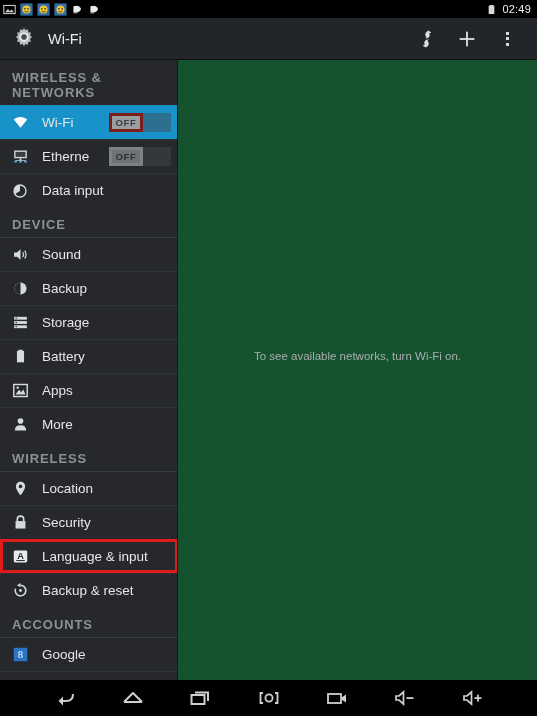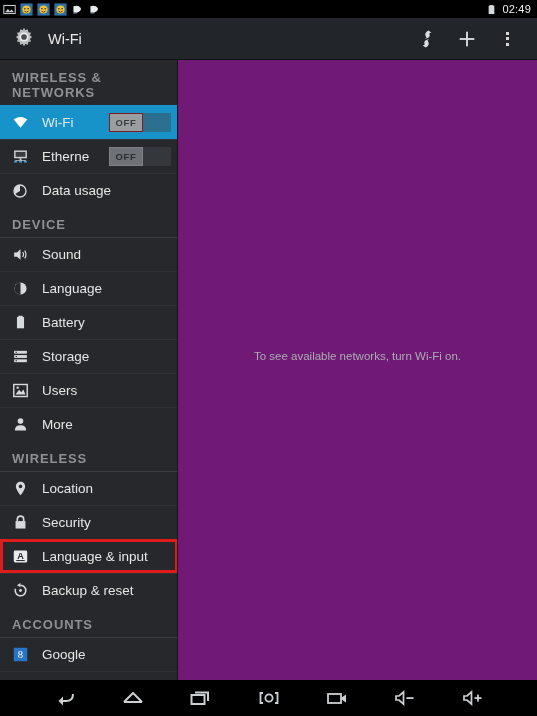--- a/index.html
+++ b/index.html
@@ -112,35 +112,35 @@
   .switch.plain .track { background: #34383c; }
   .switch .thumb {
     position: relative;
     width: 34px; height: 19px;
     background: #9a9ea1;
     display:flex; align-items:center; justify-content:center;
     color: #3a3d40;
     font-size: 9.5px;
     font-weight: bold;
     letter-spacing: .7px;
-    border: 1px solid #7f1d1d;
+    border: 3px solid #7f1d1d;
   }
   .switch.plain .thumb { background:#6e7276; border-color:#7e8286; color:#2c2f32; }
 
   
   .hl-box {
     position: absolute;
     border: 3px solid #e01b1b;
     pointer-events: none;
   }
 
   
   .content {
     flex: 1;
-    background: #701a75;
+    background: #14532d;
     display: flex;
     align-items: center;
     justify-content: center;
     position: relative;
   }
   .empty-msg {
     color: #a9adb1;
     font-size: 11.5px;
     margin-top: -28px;
   }
@@ -281,21 +281,21 @@
         </span>
       </div>
 
       <div class="row">
         <span class="row-icon">
           <svg width="16" height="16" viewBox="0 0 24 24">
             <circle cx="12" cy="12" r="9" fill="none" stroke="#d7dadd" stroke-width="2"></circle>
             <path d="M12 12 L12 3 A9 9 0 0 0 4.5 16.5 Z" fill="#d7dadd"></path>
           </svg>
         </span>
-        <span class="row-label">Data usage</span>
+        <span class="row-label">Data input</span>
       </div>
 
 
       <div class="section-head">DEVICE</div>
 
       <div class="row first-in-section">
         <span class="row-icon">
           <svg width="17" height="17" viewBox="0 0 24 24">
             <path fill="#d7dadd" d="M3 9h4l5-4.5v15L7 15H3z"></path>
             <path d="M15 8.5 Q17.5 12 15 15.5" stroke="#d7dadd" stroke-width="1.7" fill="none"></path>
@@ -305,56 +305,56 @@
         <span class="row-label">Sound</span>
       </div>
 
       <div class="row">
         <span class="row-icon">
           <svg width="17" height="17" viewBox="0 0 24 24">
             <circle cx="12" cy="12" r="8.5" fill="#d7dadd"></circle>
             <path d="M12 3.5 A8.5 8.5 0 0 0 12 20.5 Z" fill="#26282b"></path>
           </svg>
         </span>
-        <span class="row-label">Language</span>
-      </div>
-
-      <div class="row">
-        <span class="row-icon">
-          <svg width="17" height="17" viewBox="0 0 24 24">
-            <rect x="9" y="2.5" width="6" height="2" fill="#d7dadd"></rect>
-            <rect x="7" y="4.2" width="10" height="16" fill="#d7dadd"></rect>
-          </svg>
-        </span>
-        <span class="row-label">Battery</span>
+        <span class="row-label">Backup</span>
       </div>
 
       <div class="row">
         <span class="row-icon">
           <svg width="17" height="17" viewBox="0 0 24 24">
             <rect x="3" y="4" width="18" height="4" fill="#d7dadd"></rect>
             <rect x="3" y="10" width="18" height="4" fill="#d7dadd"></rect>
             <rect x="3" y="16" width="18" height="4" fill="#d7dadd"></rect>
             <rect x="5" y="5.3" width="2" height="1.4" fill="#26282b"></rect>
             <rect x="5" y="11.3" width="2" height="1.4" fill="#26282b"></rect>
             <rect x="5" y="17.3" width="2" height="1.4" fill="#26282b"></rect>
           </svg>
         </span>
         <span class="row-label">Storage</span>
       </div>
 
       <div class="row">
         <span class="row-icon">
           <svg width="17" height="17" viewBox="0 0 24 24">
+            <rect x="9" y="2.5" width="6" height="2" fill="#d7dadd"></rect>
+            <rect x="7" y="4.2" width="10" height="16" fill="#d7dadd"></rect>
+          </svg>
+        </span>
+        <span class="row-label">Battery</span>
+      </div>
+
+      <div class="row">
+        <span class="row-icon">
+          <svg width="17" height="17" viewBox="0 0 24 24">
             <rect x="2.5" y="3.5" width="19" height="17" fill="none" stroke="#d7dadd" stroke-width="2"></rect>
             <path d="M5 17.5 L10 11 L13 14.5 L16 10.5 L19 17.5 Z" fill="#d7dadd"></path>
             <circle cx="8" cy="8" r="1.7" fill="#d7dadd"></circle>
           </svg>
         </span>
-        <span class="row-label">Users</span>
+        <span class="row-label">Apps</span>
       </div>
 
       <div class="row">
         <span class="row-icon">
           <svg width="17" height="17" viewBox="0 0 24 24">
             <circle cx="12" cy="7" r="4" fill="#d7dadd"></circle>
             <path d="M4 20.5 Q4 13 12 13 Q20 13 20 20.5 Z" fill="#d7dadd"></path>
           </svg>
         </span>
         <span class="row-label">More</span>

